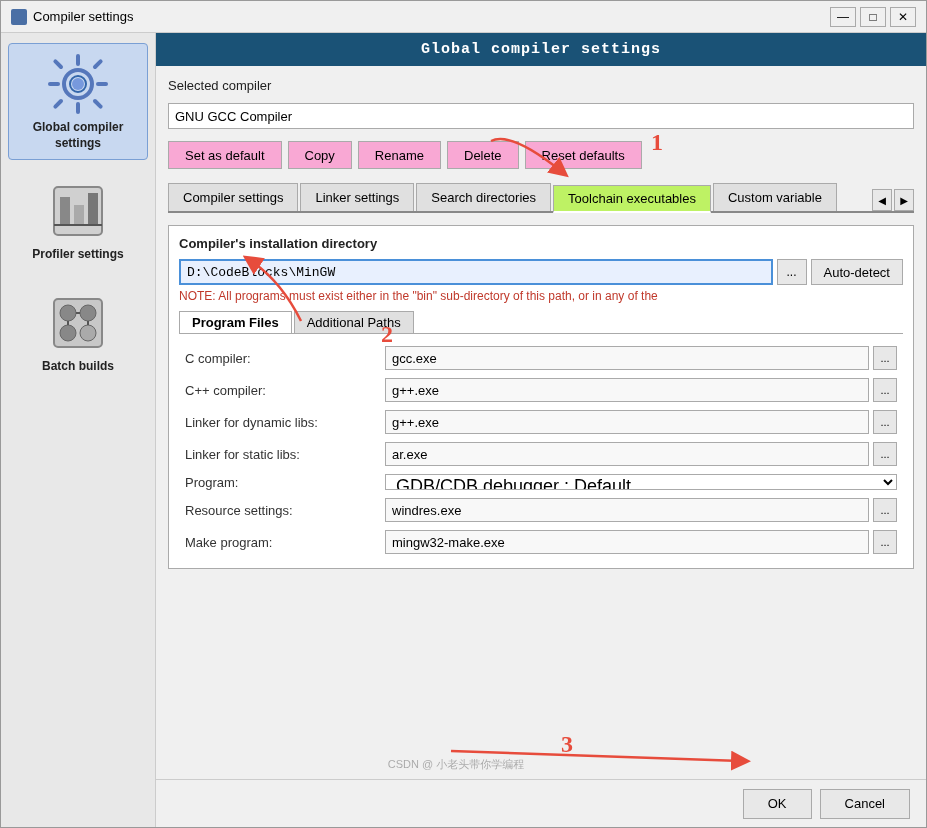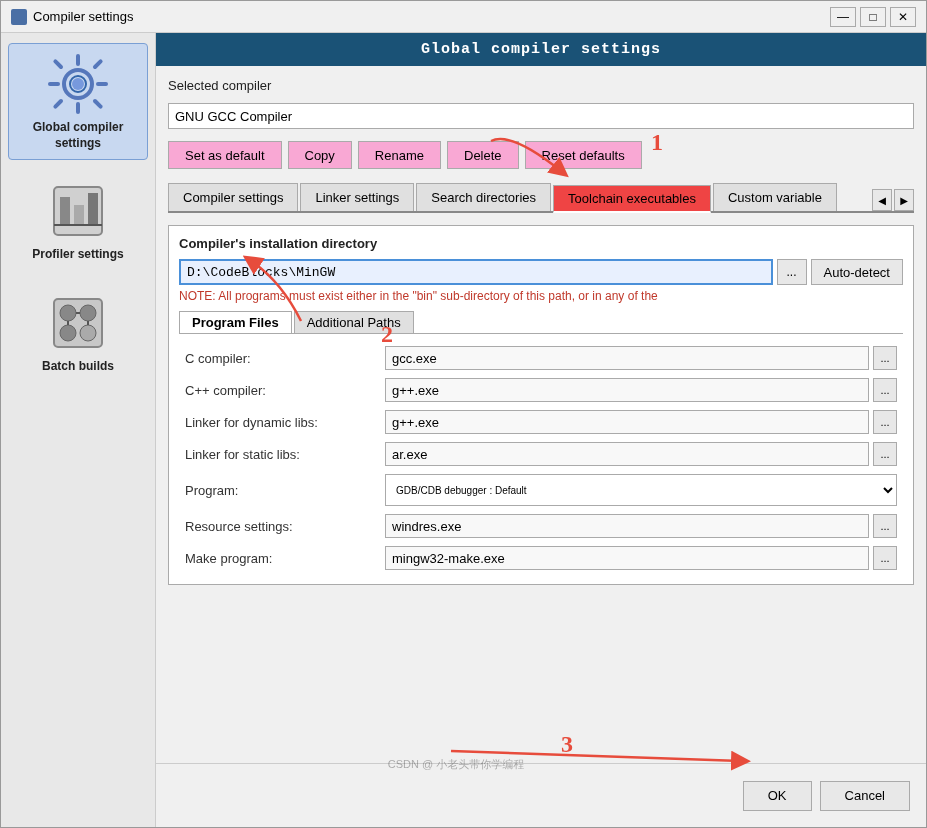--- a/index.html
+++ b/index.html
@@ -172,21 +172,21 @@
       border: 1px solid #aaa;
       border-bottom: none;
       background: #e0e0e0;
       cursor: pointer;
       font-size: 13px;
       margin-right: 2px;
       height: 28px;
       display: flex; align-items: center;
     }
     .tab.active {
-      background: #ef4444;
+      background: #bef264;
       border-bottom: 2px solid white;
       margin-bottom: -2px;
       z-index: 1;
     }
     .tab-scroll-btns {
       margin-left: auto;
       display: flex;
       gap: 2px;
     }
     .tab-scroll-btn {
@@ -291,38 +291,38 @@
     .form-input {
       flex: 1;
       height: 24px;
       border: 1px solid #aaa;
       background: #f8f8f8;
       padding: 0 6px;
       font-size: 13px;
     }
     .form-select {
       flex: 1;
-      height: 32px;
+      height: 16px;
       border: 1px solid #aaa;
       background: white;
       padding: 0 6px;
-      font-size: 10px;
+      font-size: 18px;
     }
     .dots-btn {
       width: 24px; height: 24px;
       border: 1px solid #aaa;
       background: #e8e8e8;
       cursor: pointer;
       font-size: 11px;
       display: flex; align-items: center; justify-content: center;
     }
 
     
     .bottom-bar {
-      height: 64px;
+      height: 48px;
       background: #f0f0f0;
       border-top: 1px solid #ccc;
       display: flex;
       align-items: center;
       justify-content: flex-end;
       padding: 0 16px;
       gap: 8px;
     }
     .bottom-btn {
       padding: 5px 24px;

